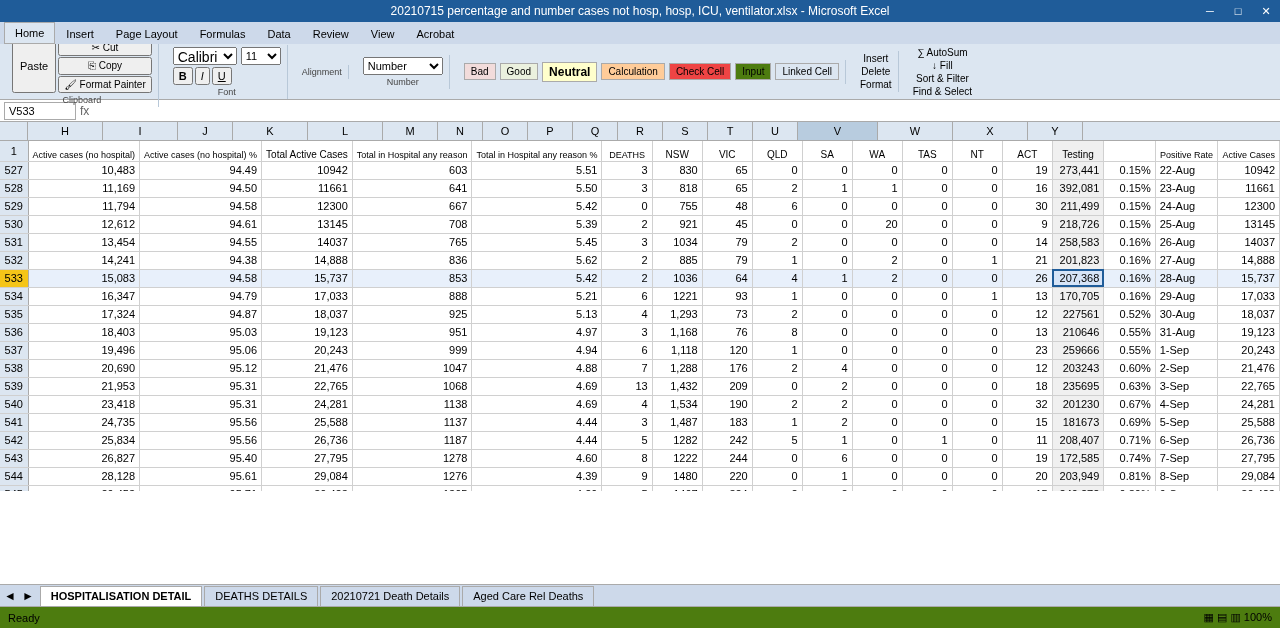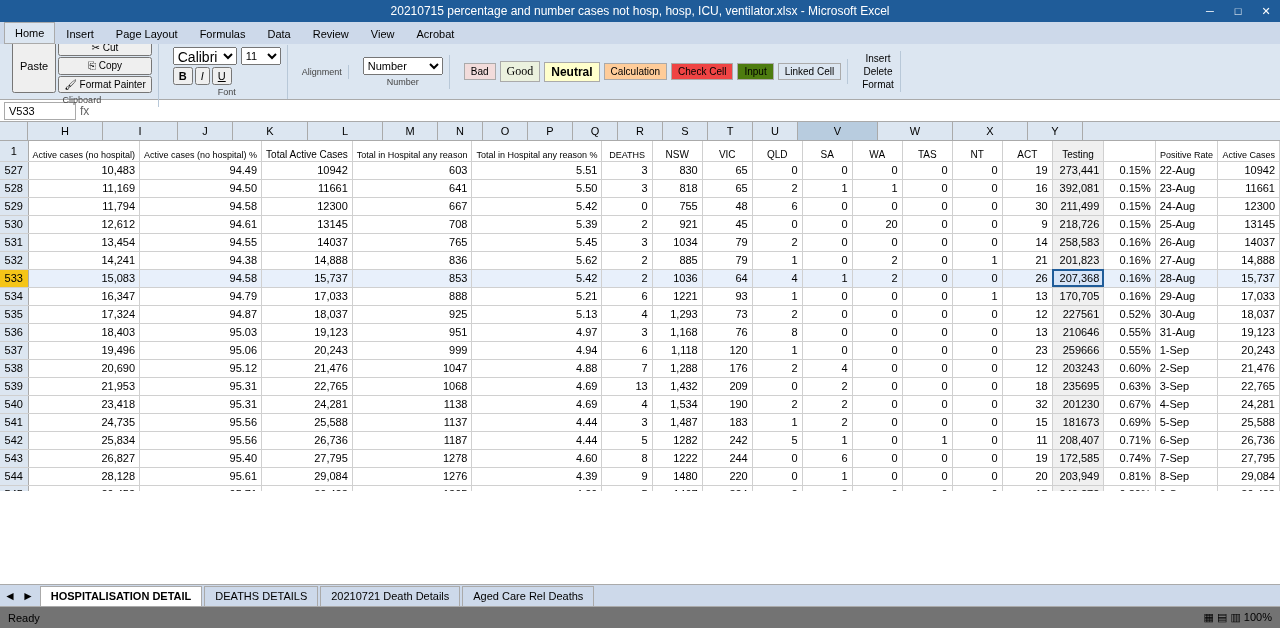--- a/index.html
+++ b/index.html
@@ -167,21 +167,21 @@
       background: #fff;
       font-weight: bold;
     }
 
     
     #status-bar {
       display: flex;
       align-items: center;
       justify-content: space-between;
       height: 22px;
-      background: #737373;
+      background: #4d7c0f;
       border-top: 1px solid #aaa;
       padding: 0 8px;
       font-size: 11px;
     }
 
     
     tr.selected-row td { background: #e8f0fb; }
     tr.selected-row .row-header { background: #f5c518; }
 
     #main-area {
@@ -267,31 +267,37 @@
     <div style="font-size:9px;text-align:center;color:#444;">Alignment</div>
   </div>
   <div style="display:flex;flex-direction:column;gap:2px;padding:2px 6px;border-right:1px solid #b8c8d8;">
     <select style="width:80px;font-size:11px;height:18px;">
       <option>Number</option>
     </select>
     <div style="font-size:9px;text-align:center;color:#444;">Number</div>
   </div>
   <div style="display:flex;gap:4px;padding:2px 6px;border-right:1px solid #b8c8d8;align-items:center;">
     <span style="background:#f2dcdb;padding:2px 6px;font-size:10px;border:1px solid #aaa;">Bad</span>
-    <span style="background:#ebf1de;padding:2px 6px;font-size:12px;border:1px solid #aaa;font-family:Liberation Serif, serif;">Good</span>
+    <span style="background:#ebf1de;padding:2px 6px;font-size:10px;border:1px solid #aaa;">Good</span>
     <span style="background:#ffffcc;padding:2px 6px;font-size:12px;border:1px solid #aaa;font-weight:bold;">Neutral</span>
     <span style="background:#ffcc99;padding:2px 6px;font-size:10px;border:1px solid #aaa;">Calculation</span>
     <span style="background:#ef4444;padding:2px 6px;font-size:10px;border:1px solid #aaa;">Check Cell</span>
     <span style="background:#4d7c0f;padding:2px 6px;font-size:10px;border:1px solid #aaa;">Input</span>
     <span style="background:#dce6f1;padding:2px 6px;font-size:10px;border:1px solid #aaa;">Linked Cell</span>
   </div>
   <div style="display:flex;flex-direction:column;gap:2px;padding:2px 6px;border-right:1px solid #b8c8d8;align-items:center;">
     <span style="font-size:10px;">Insert</span>
     <span style="font-size:10px;">Delete</span>
     <span style="font-size:10px;">Format</span>
+  </div>
+  <div style="display:flex;flex-direction:column;gap:2px;padding:2px 6px;align-items:center;">
+    <span style="font-size:10px;">∑ AutoSum</span>
+    <span style="font-size:10px;">↓ Fill</span>
+    <span style="font-size:10px;">Sort &amp; Filter</span>
+    <span style="font-size:10px;">Find &amp; Select</span>
   </div>
 </div>
 
 <div id="formula-bar">
   <input id="cell-ref" type="text" value="V533" style="">
   <span id="formula-icon">fx</span>
 </div>
 
 <div id="main-area">
 

